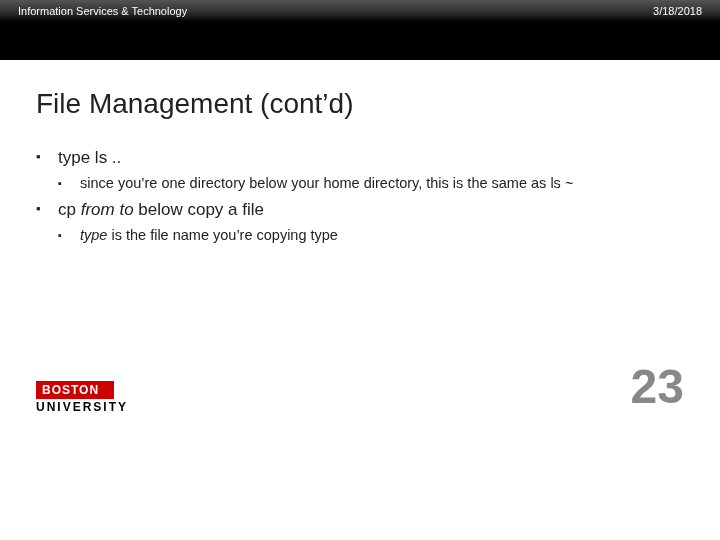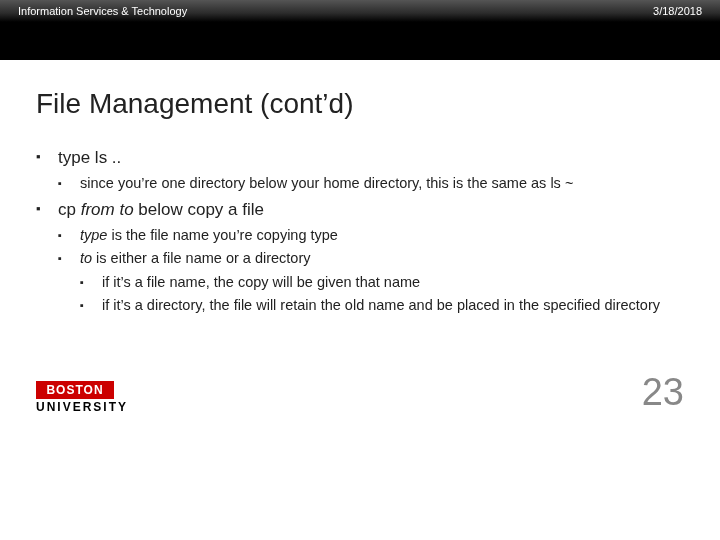--- a/index.html
+++ b/index.html
@@ -20,23 +20,23 @@
   .lvl2 { margin-top: 6px; }
   .lvl2 > li { position: relative; padding-left: 22px; font-size: 14.5px; color: #222; margin-bottom: 4px; line-height: 1.35; }
   .lvl2 > li::before { content: "▪"; position: absolute; left: 0; top: 2px; font-size: 11px; color: #222; }
   .lvl3 { margin-top: 4px; }
   .lvl3 > li { position: relative; padding-left: 22px; font-size: 14.5px; color: #222; margin-bottom: 4px; line-height: 1.35; }
   .lvl3 > li::before { content: "▪"; position: absolute; left: 0; top: 2px; font-size: 11px; color: #222; }
   .cmd { font-family: Arial, sans-serif; }
   .ital { font-style: italic; }
   .footer { position: absolute; bottom: 10px; left: 0; right: 0; display: flex; justify-content: space-between; align-items: flex-end; padding: 0 36px 8px 36px; }
   .logo { display: flex; flex-direction: column; }
-  .logo-top { background: #c00; color: #fff; font-weight: bold; font-size: 12px; letter-spacing: 1px; padding: 2px 6px; display:inline-block; width: 78px; text-align:center; }
+  .logo-top { background: #c00; color: #fff; font-weight: bold; font-size: 12px; letter-spacing: 1px; padding: 2px 6px; display:inline-block; width: 78px; text-align:left; }
   .logo-bot { color: #000; font-weight: bold; font-size: 12px; letter-spacing: 2px; margin-top: 1px; width: 78px; text-align:center; }
-  .pagenum { font-size: 38px; color: #888; font-weight: 400; }
+  .pagenum { font-size: 48px; color: #888; font-weight: 700; }
 </style>
 </head>
 <body>
 
 <div class="slide">
 
   <div class="header-band">
     <span>Information Services &amp; Technology</span>
     <span>3/18/2018</span>
   </div>
@@ -56,27 +56,20 @@
           </li>
         </ul>
       </li>
 
       <li>
         <span class="cmd">cp </span><span class="ital">from to</span><span> below copy a file</span>
         <ul class="lvl2">
           <li>
             <span class="ital">type</span><span> is the file name you’re copying type</span>
           </li>
-          <li>
-            <span class="ital">to</span><span> is either a file name or a directory</span>
-            <ul class="lvl3">
-              <li>if it’s a file name, the copy will be given that name</li>
-              <li>if it’s a directory, the file will retain the old name and be placed in the specified directory</li>
-            </ul>
-          </li>
         </ul>
       </li>
 
     </ul>
   </div>
 
   <div class="footer">
     <div class="logo">
       <span class="logo-top">BOSTON</span>
       <span class="logo-bot">UNIVERSITY</span>

